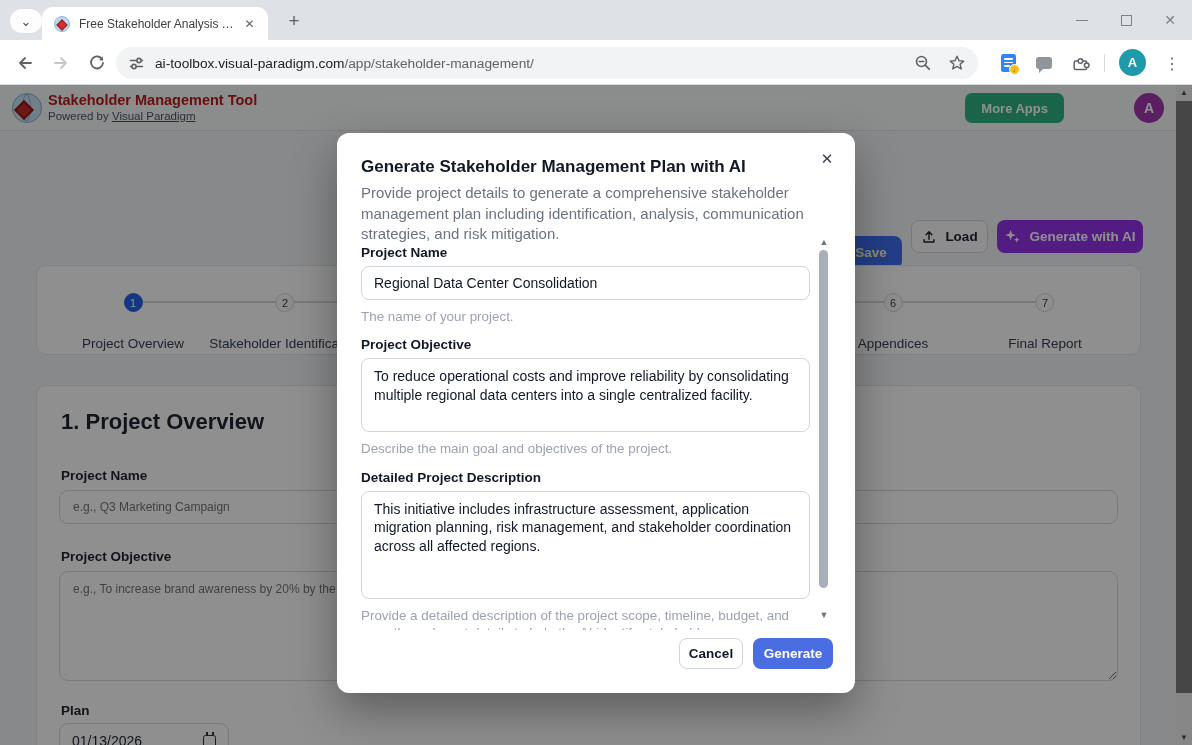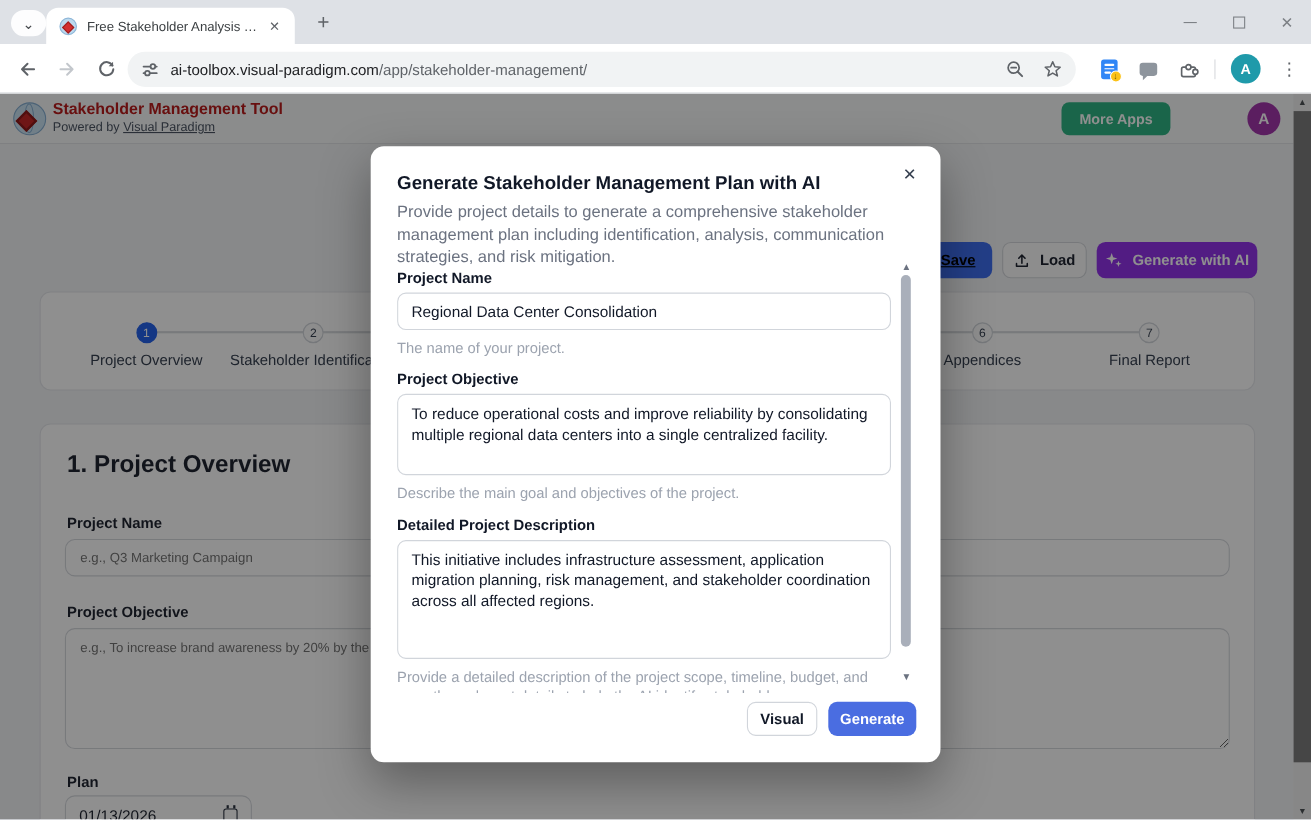--- a/index.html
+++ b/index.html
@@ -49,31 +49,31 @@
   .applogo .mer { position:absolute; left:10px; top:1px; width:9px; height:27px; border:1px solid #86afd2; border-radius:50%; }
   .applogo .diamond { position:absolute; left:5px; top:10px; width:14px; height:14px; background:#c62828; transform:rotate(45deg); border:2px solid #8e1c1c; }
   .app-title { position:absolute; left:48px; top:7px; font-size:14.5px; font-weight:700; color:#b91c1c; }
   .app-sub { position:absolute; left:48px; top:25px; font-size:11.5px; color:#4b5563; }
   .app-sub a { color:#4b5563; text-decoration:underline; cursor:pointer; }
   .moreapps { position:absolute; right:112px; top:8px; height:30px; padding:0 16px; background:#2fb584; border-radius:7px; color:#fff; font-size:13px; font-weight:700; display:flex; align-items:center; cursor:pointer; }
   .app-avatar { position:absolute; right:12px; top:8px; width:30px; height:30px; border-radius:50%; background:#a236ab; color:#fff; font-weight:700; font-size:14px; display:flex; align-items:center; justify-content:center; cursor:pointer; }
 
   .actionrow { position:absolute; top:135px; left:0; width:1176px; }
   .btn { position:absolute; height:33px; border-radius:8px; display:flex; align-items:center; justify-content:center; gap:8px; font-size:13.5px; font-weight:700; cursor:pointer; }
-  .btn-save { left:840px; top:0; width:62px; background:#3f6ff0; color:#000000;text-decoration:underline; }
+  .btn-save { left:840px; top:16px; width:62px; background:#3f6ff0; color:#fef9c3; }
   .btn-load { left:911px; top:0; width:77px; background:#fbfbfc; border:1px solid #d4d7db; color:#1f2430; }
   .btn-genai { left:997px; top:0; width:146px; background:#9333ea; color:#fff; }
 
   .card { position:absolute; left:36px; width:1105px; background:#ffffff; border:1px solid #e5e7eb; border-radius:10px; }
   .steppercard { top:180px; height:90px; }
   .stepline { position:absolute; left:96px; top:35px; width:912px; height:2px; background:#d7dade; }
   .step { position:absolute; top:27px; transform:translateX(-50%); display:flex; flex-direction:column; align-items:center; cursor:pointer; }
   .stepcircle { width:19px; height:19px; border-radius:50%; background:#fbfbfc; border:1px solid #d2d6db; color:#374151; font-size:11px; display:flex; align-items:center; justify-content:center; }
   .step.active .stepcircle { background:#2563eb; border-color:#2563eb; color:#fff; }
-  .steplabel { margin-top:8px; font-size:13.5px; color:#374151; white-space:nowrap; }
+  .steplabel { margin-top:24px; font-size:13.5px; color:#374151; white-space:nowrap; }
 
   .maincard { top:300px; height:372px; }
   .section-title { position:absolute; left:24px; top:23px; font-size:22px; font-weight:800; color:#1f2430; }
   .field-label { position:absolute; left:24px; font-size:13.5px; font-weight:700; color:#1f2430; }
   .bg-input { position:absolute; left:22px; width:1059px; background:#fff; border:1px solid #d6d9de; border-radius:9px; font-size:12px; color:#9ca3af; padding:0 13px; font-family:"Liberation Sans",sans-serif; }
   .bg-input.single { height:34px; line-height:32px; }
   .bg-textarea { height:110px; padding-top:9px; line-height:1.4; }
   .datebox { position:absolute; left:22px; top:337px; width:170px; height:36px; border:1px solid #d6d9de; border-radius:9px; background:#fff; display:flex; align-items:center; padding:0 12px; font-size:14px; color:#1f2430; cursor:pointer; }
   .calicon { margin-left:auto; position:relative; width:13px; height:13px; border:1.6px solid #2b3340; border-radius:2.5px; }
   .calicon:before { content:""; position:absolute; left:1.5px; top:-4px; width:2px; height:3px; background:#2b3340; }
@@ -298,19 +298,19 @@
         <div class="m-label">Detailed Project Description</div>
         <textarea class="m-textarea ta-desc" style="">This initiative includes infrastructure assessment, application migration planning, risk management, and stakeholder coordination across all affected regions.</textarea>
         <div class="m-helper">Provide a detailed description of the project scope, timeline, budget, and any other relevant details to help the AI identify stakeholders.</div>
       </div>
 
       <div class="m-scrollbar-up">▲</div>
       <div class="m-scrollbar-thumb"></div>
       <div class="m-scrollbar-down">▼</div>
 
       <div class="modal-footer">
-        <button class="btn-cancel">Visual</button>
+        <button class="btn-cancel">Cancel</button>
         <button class="btn-generate">Generate</button>
       </div>
     </div>
 
   </div>
 </div>
 
 </body></html>

